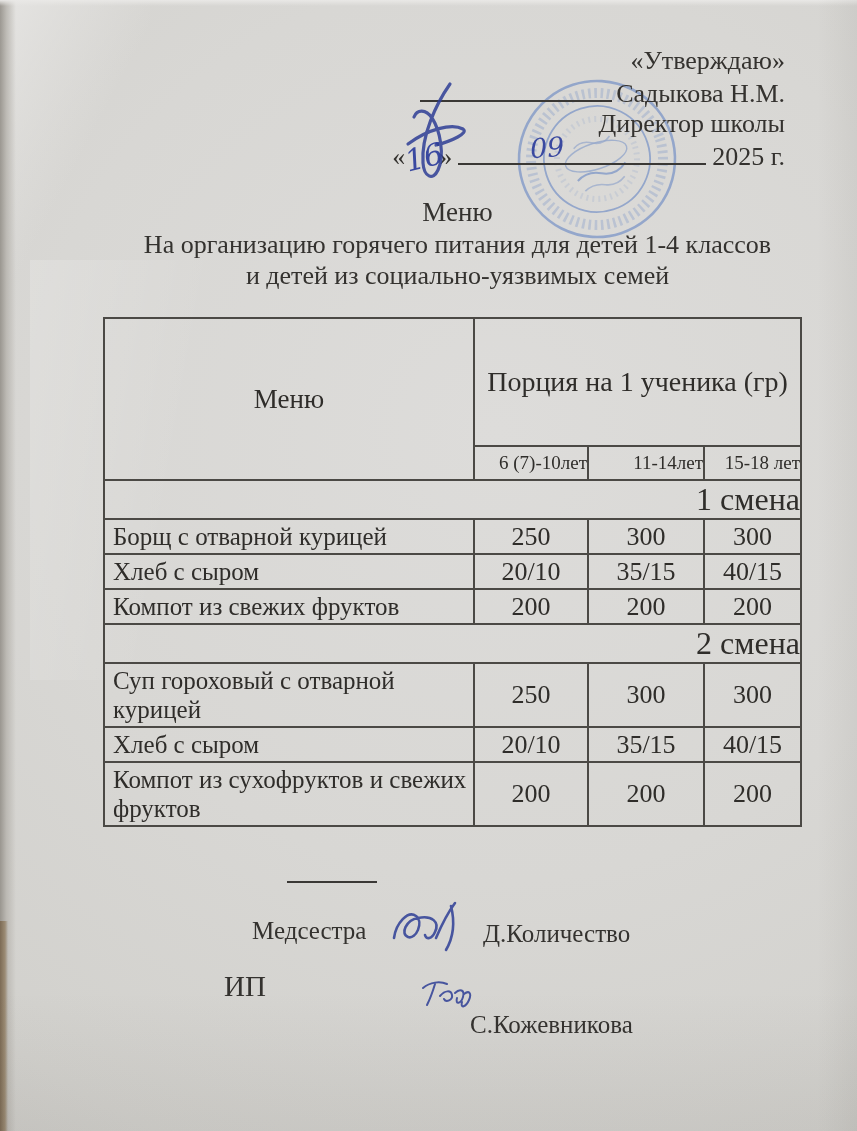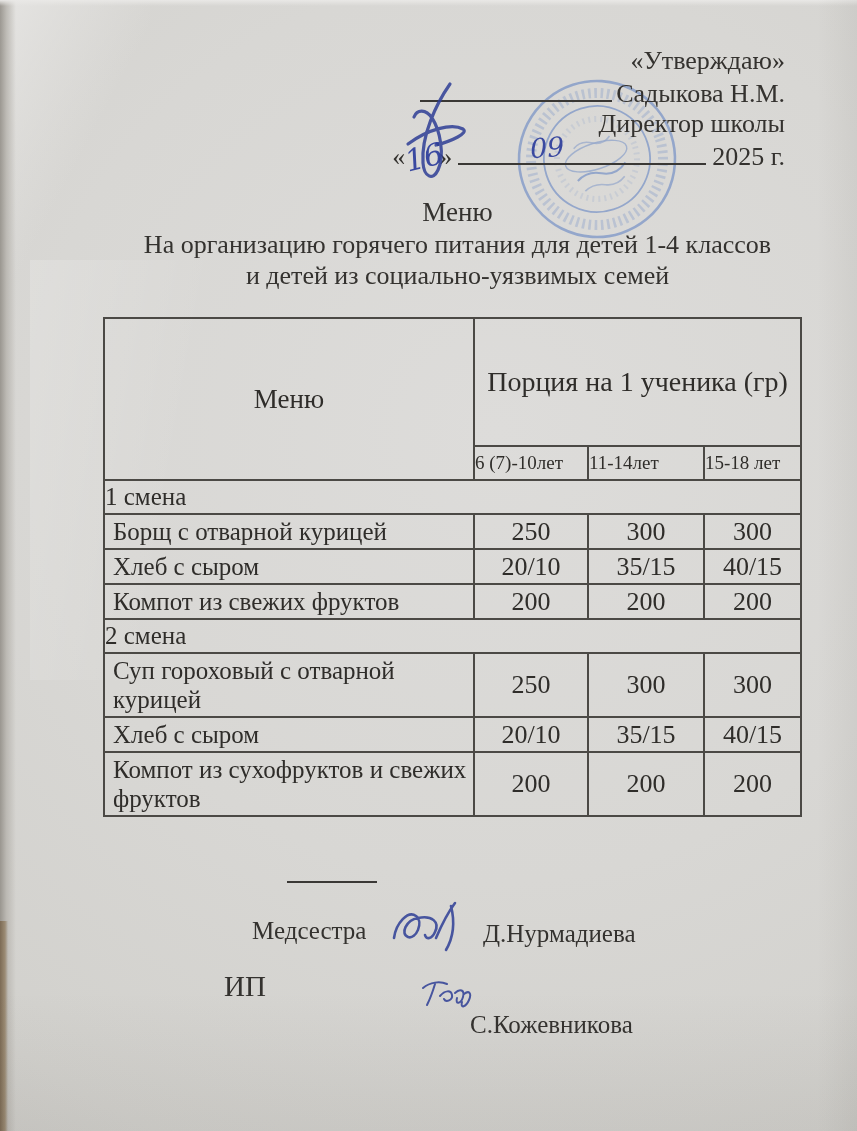--- a/index.html
+++ b/index.html
@@ -47,22 +47,22 @@
   .doc-title{position:absolute;left:105px;top:197px;width:705px;text-align:center;line-height:31px;}
   .doc-title .t1{font-size:27px;margin-bottom:1px;}
   .doc-title .t2,.doc-title .t3{font-size:26px;}
 
   
   table.menu-table{position:absolute;left:103px;top:317px;width:697px;
     border-collapse:collapse;table-layout:fixed;}
   .menu-table td{border:2px solid #4b4945;padding:0;vertical-align:middle;color:#2f2d2a;}
   .menu-table .c-head{font-size:27px;text-align:center;}
   .menu-table .c-portion{font-size:28px;text-align:center;height:126px;}
-  .menu-table .c-age{font-size:19px;text-align:left;height:32px;}
-  .menu-table .c-section{font-size:25px;text-align:left;height:32px;}
+  .menu-table .c-age{font-size:19px;text-align:right;height:32px;}
+  .menu-table .c-section{font-size:32px;text-align:right;height:32px;}
   .menu-table .c-name{font-size:25px;text-align:left;padding:2px 6px 2px 8px;line-height:29px;}
   .menu-table .c-val{font-size:26px;text-align:center;}
   tr.h37{height:33px;}
   tr.h64{height:60px;}
 
   
   .count-line{position:absolute;left:287px;top:858px;font-size:25px;white-space:nowrap;}
   .u-count{width:90px;height:23px;}
   .lbl-nurse{position:absolute;left:252px;top:917px;font-size:25px;}
   .name-nurse{position:absolute;left:483px;top:920px;font-size:25px;}
@@ -187,21 +187,21 @@
 <div class="lbl-nurse">Медсестра</div>
 <div class="sig-nurse">
   <svg width="82" height="62" viewBox="0 0 82 62">
     <g fill="none" stroke="#2f3f96" stroke-width="2.6" stroke-linecap="round" opacity="0.85">
       <path d="M6 42 C8 27 20 14 28 20 C36 26 28 44 20 41 C12 38 18 24 30 22 C44 19 52 26 47 36 C44 43 38 44 37 39"></path>
       <path d="M48 42 C54 28 61 15 67 7"></path>
       <path d="M63 10 C67 26 65 42 58 54"></path>
     </g>
   </svg>
 </div>
-<div class="name-nurse">Д.Нурмадиева</div>
+<div class="name-nurse">Д.Количество</div>
 
 <div class="lbl-ip">ИП</div>
 <div class="sig-ip">
   <svg width="56" height="32" viewBox="0 0 56 32">
     <g fill="none" stroke="#2f3f96" stroke-width="2" stroke-linecap="round" opacity="0.85">
       <path d="M3 10 C10 4 20 3 27 6"></path>
       <path d="M15 6 C12 16 9 23 7 27"></path>
       <path d="M20 18 C25 12 31 12 32 17 C33 22 26 25 24 21"></path>
       <path d="M35 15 C40 10 45 12 43 19 C41 26 35 27 37 20"></path>
       <path d="M44 16 C49 12 52 15 49 22 C46 29 40 31 42 24"></path>

